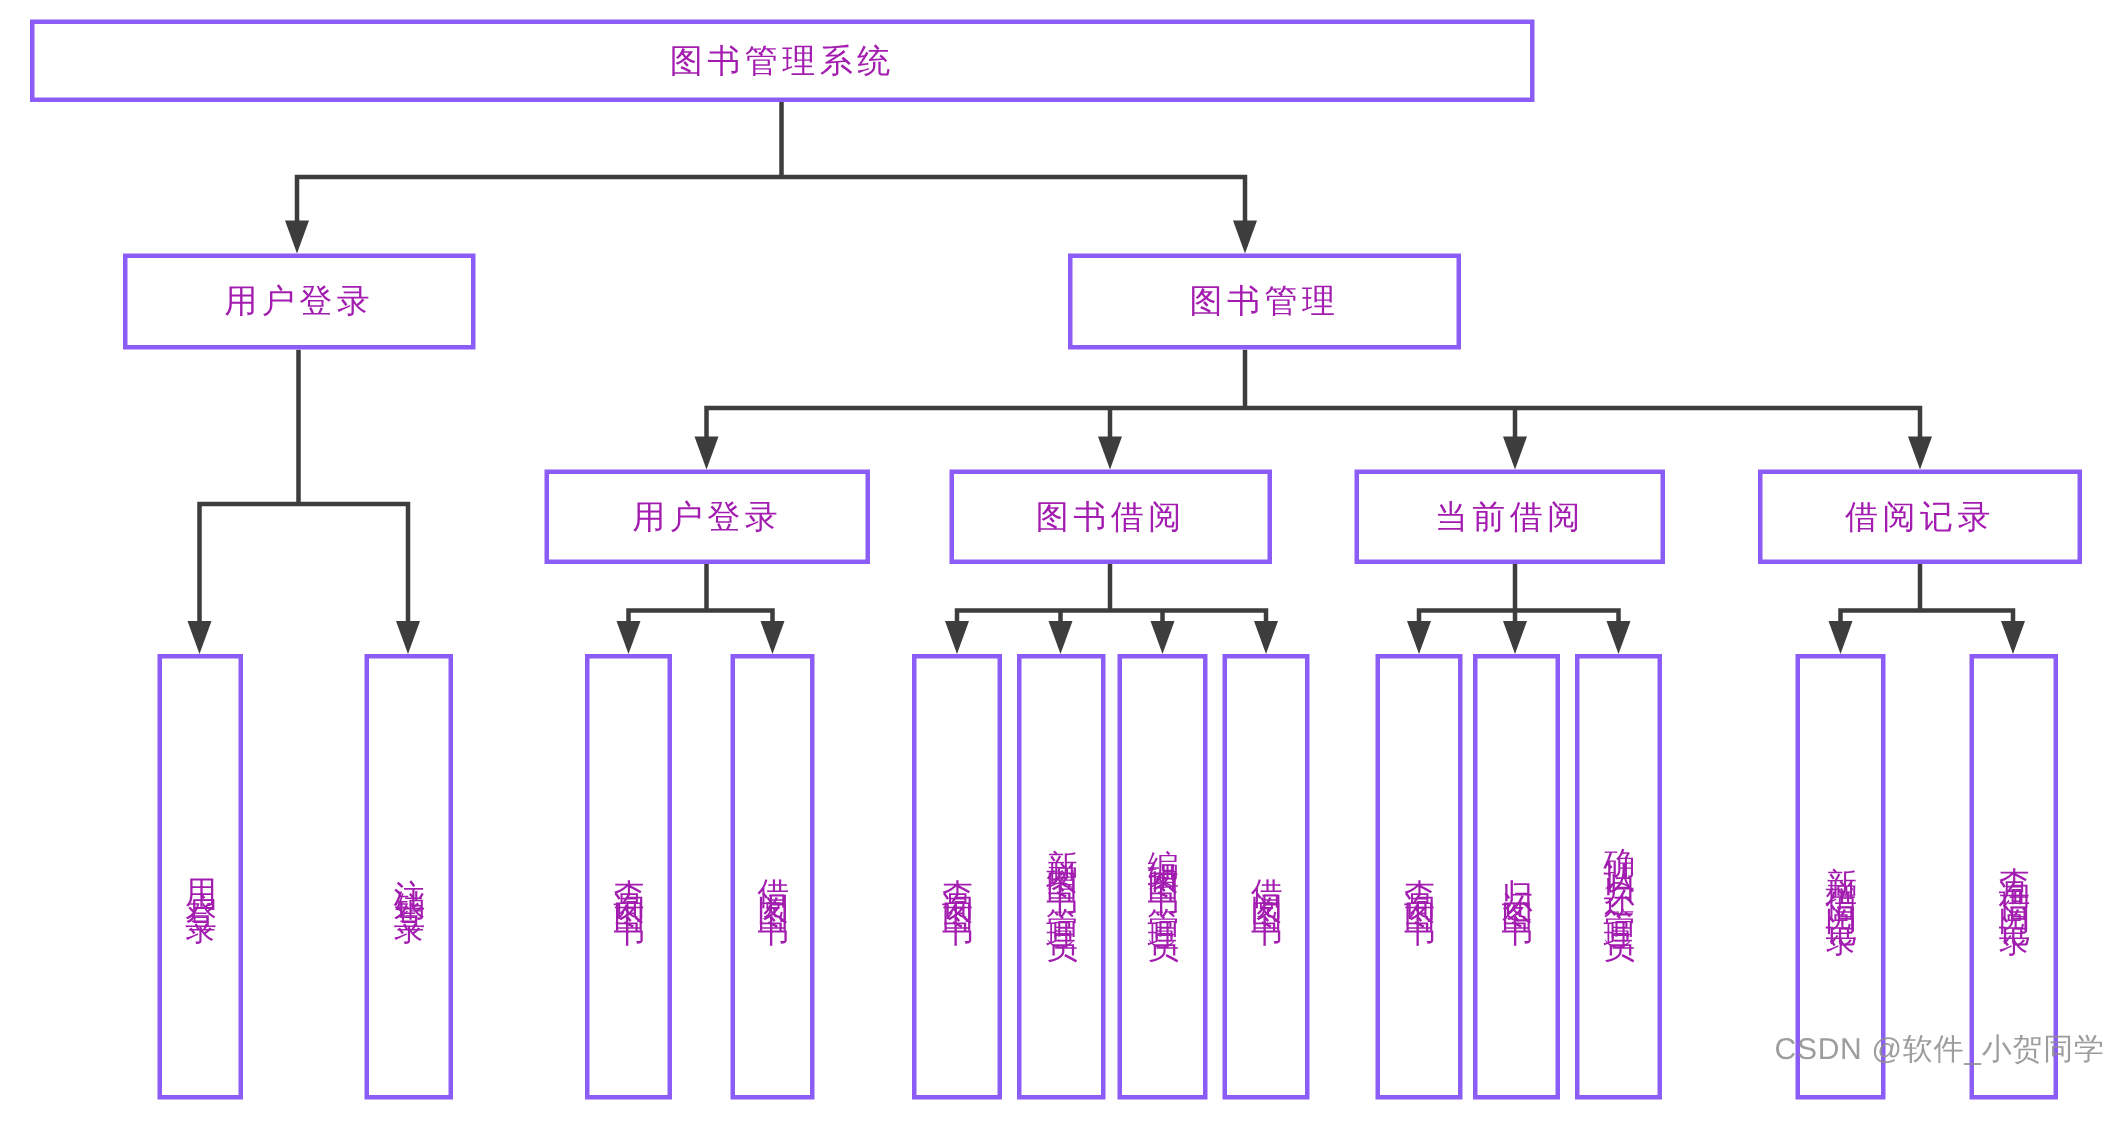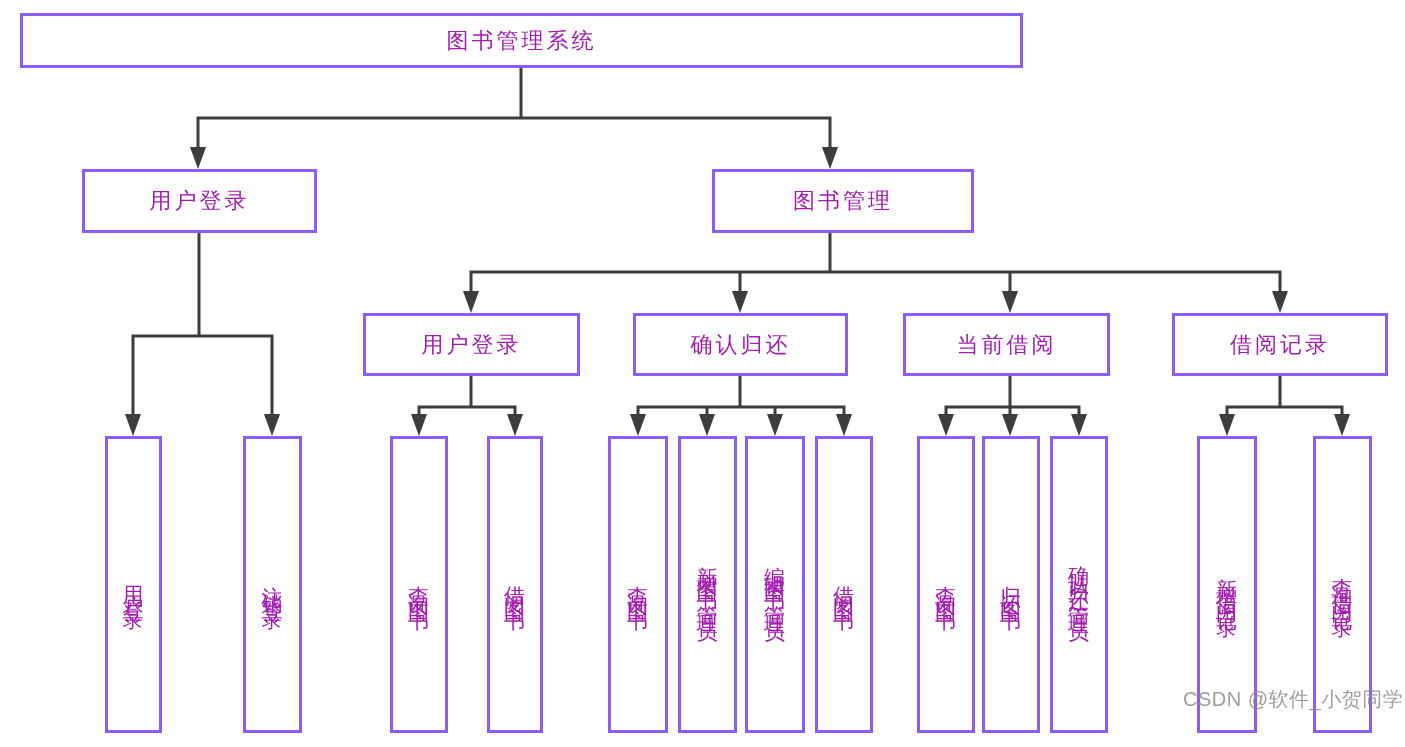--- a/index.html
+++ b/index.html
@@ -119,21 +119,21 @@
       <polygon points="1342,436 1334,414 1350,414"></polygon>
     </g>
   </svg>
 
   <div class="node node-h" style="left:20px; top:13px; width:1003px; height:55px;">图书管理系统</div>
 
   <div class="node node-h" style="left:82px; top:169px; width:235px; height:64px;">用户登录</div>
   <div class="node node-h" style="left:712px; top:169px; width:262px; height:64px;">图书管理</div>
 
   <div class="node node-h" style="left:363px; top:313px; width:217px; height:63px;">用户登录</div>
-  <div class="node node-h" style="left:633px; top:313px; width:215px; height:63px;">确认归还</div>
+  <div class="node node-h" style="left:633px; top:313px; width:215px; height:63px;">图书借阅</div>
   <div class="node node-h" style="left:903px; top:313px; width:207px; height:63px;">当前借阅</div>
   <div class="node node-h" style="left:1172px; top:313px; width:216px; height:63px;">借阅记录</div>
 
   <div class="node node-v" style="left:105px; top:436px; width:57px; height:297px;">用户登录</div>
   <div class="node node-v" style="left:243px; top:436px; width:59px; height:297px;">注销登录</div>
 
   <div class="node node-v" style="left:390px; top:436px; width:58px; height:297px;">查询图书</div>
   <div class="node node-v" style="left:487px; top:436px; width:56px; height:297px;">借阅图书</div>
 
   <div class="node node-v" style="left:608px; top:436px; width:60px; height:297px;">查询图书</div>

